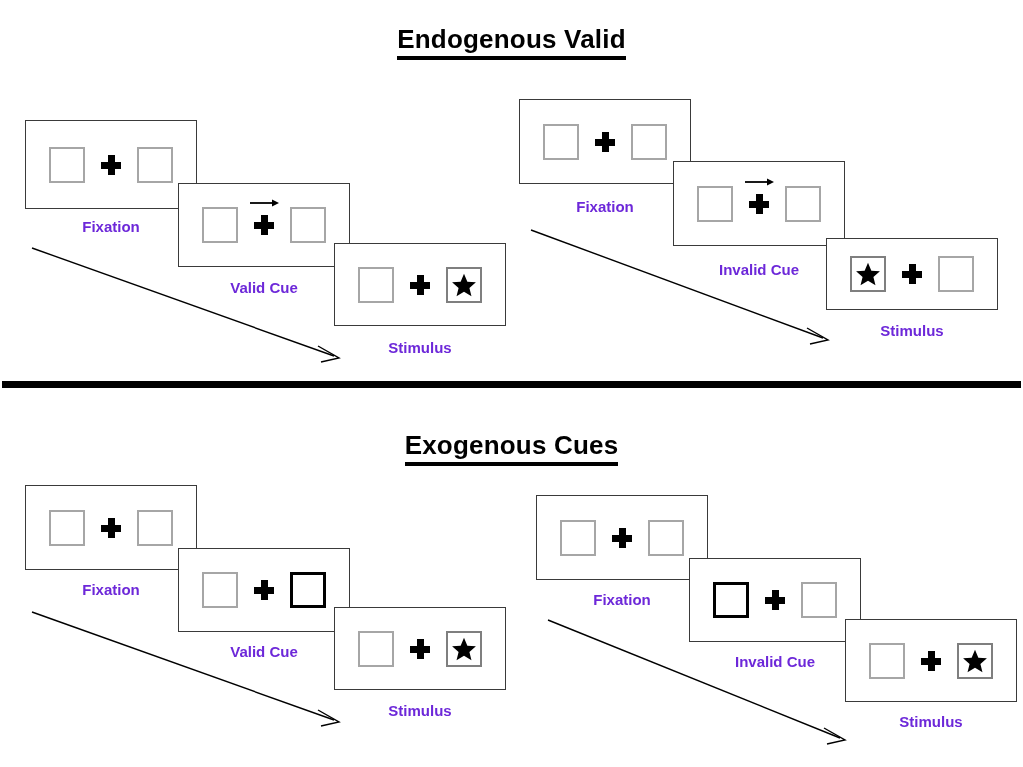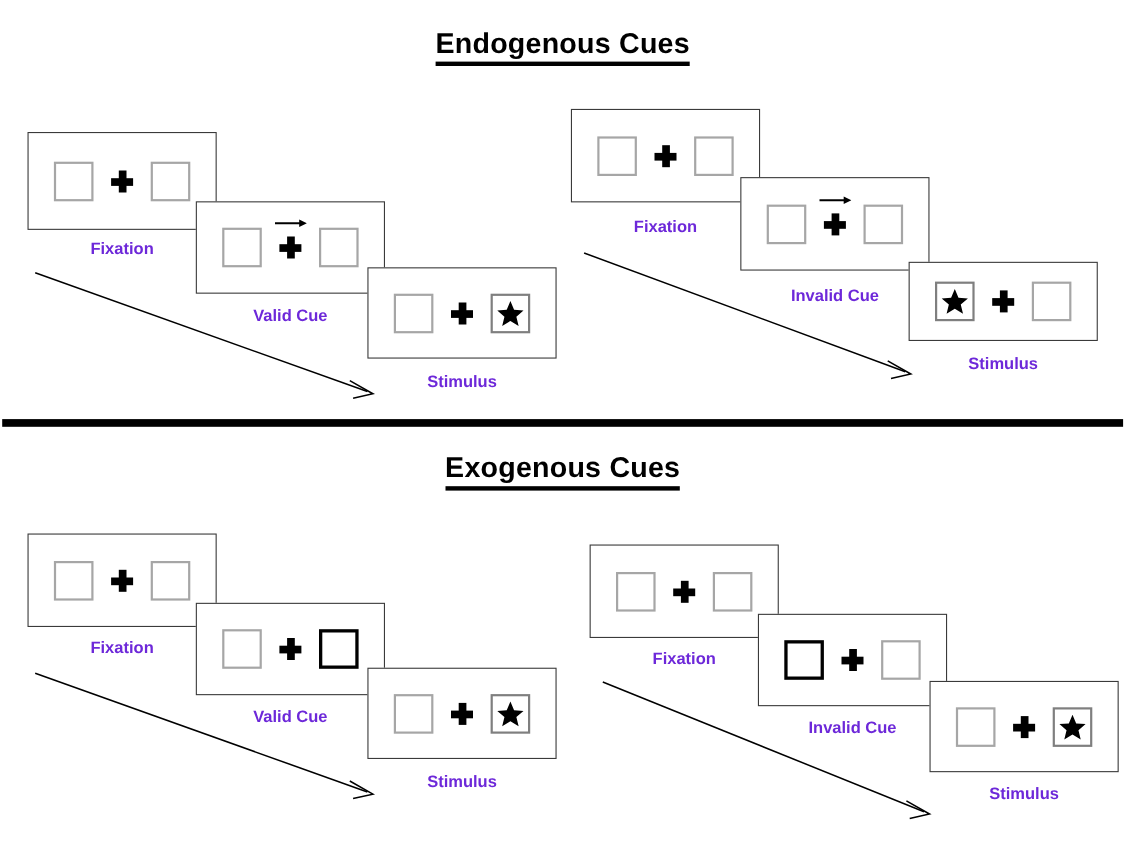--- a/index.html
+++ b/index.html
@@ -80,21 +80,21 @@
     white-space:nowrap;text-align:center;
   }
 
   
   .time-arrow{position:absolute;overflow:visible;}
 </style>
 </head>
 <body>
 
 <div class="section-title" style="top:24px;">
-  <span>Endogenous Cues</span>
+  <span>Endogenous Valid</span>
 </div>
 
 <div class="frame" style="left:25px;top:120px;width:172px;height:89px;">
   <div class="frame-inner">
     <div class="box"></div>
     <div class="plus-wrap">
       <div class="plus"></div>
     </div>
     <div class="box"></div>
   </div>
@@ -177,21 +177,21 @@
 </div>
 <div class="caption" style="left:826px;top:322px;width:172px;">Stimulus</div>
 
 <svg class="time-arrow" style="left:529px;top:228px;width:310px;height:118px;" viewBox="0 0 310 118">
   <line x1="2" y1="2" x2="294" y2="110" stroke="#000" stroke-width="1.4"></line>
   <path d="M 278 100 L 299 112 L 281 116" fill="none" stroke="#000" stroke-width="1.4"></path>
 </svg>
 
 <div class="divider" style="left:2px;top:381px;width:1019px;height:7px;"></div>
 
-<div class="section-title" style="top:410px;">
+<div class="section-title" style="top:430px;">
   <span>Exogenous Cues</span>
 </div>
 
 <div class="frame" style="left:25px;top:485px;width:172px;height:85px;">
   <div class="frame-inner">
     <div class="box"></div>
     <div class="plus-wrap">
       <div class="plus"></div>
     </div>
     <div class="box"></div>

